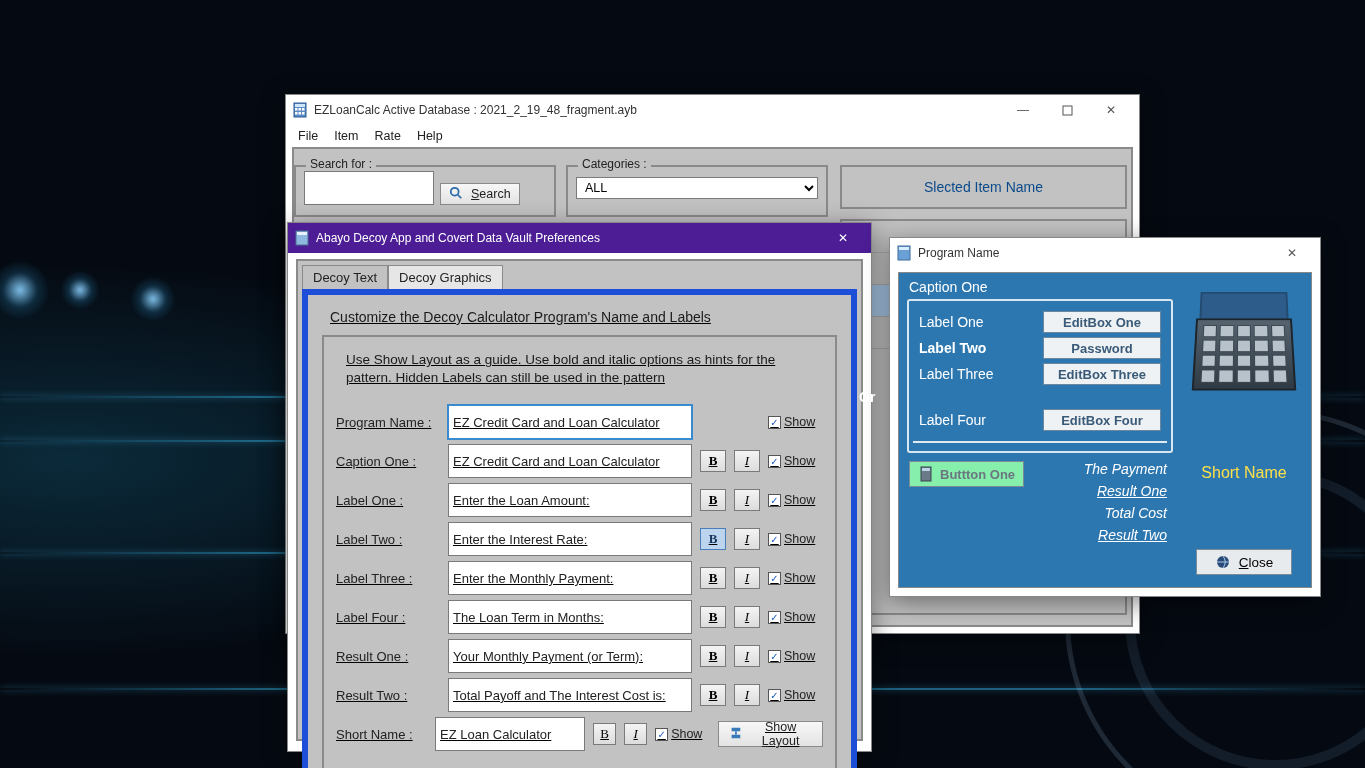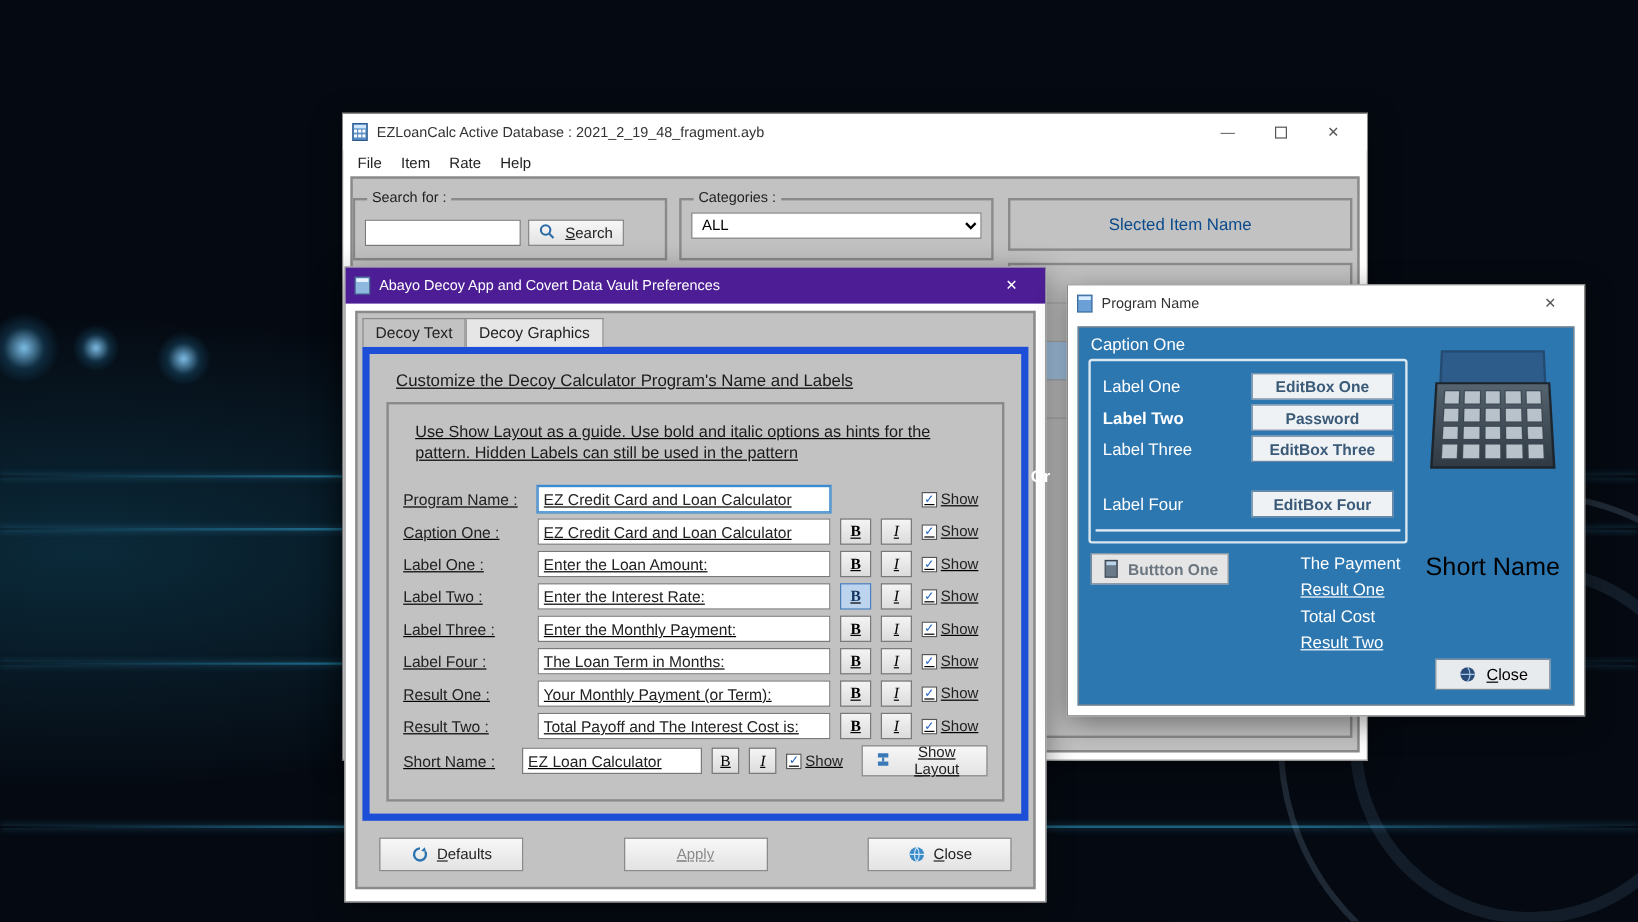--- a/index.html
+++ b/index.html
@@ -16,21 +16,21 @@
 .winbtns { margin-left:auto; display:flex; }
 .winbtn { width:44px; height:28px; display:flex; align-items:center; justify-content:center; font-size:12px; color:#555; }
 .menubar { height:22px; display:flex; align-items:center; gap:4px; padding:0 6px; font-size:12.5px; color:#222; }
 .menubar span { padding:2px 6px; }
 
 .frame { border:2px solid #8a8a8a; background:#c2c2c2; padding:6px; position:relative; }
 .inset-label { position:absolute; top:-10px; left:10px; background:#c2c2c2; padding:0 4px; font-size:12px; color:#222; }
 
 .btn { display:inline-flex; align-items:center; justify-content:center; gap:6px; background:linear-gradient(#f7f7f7,#e3e3e3); border:1px solid #8a8a8a; font-size:12.5px; color:#222; height:24px; padding:0 10px; cursor:pointer; }
 .btn.small { height:22px; padding:0 8px; }
-.txt { background:#fff; border:1px solid #7a7a7a; height:22px; font-size:13px; padding:1px 4px; color:#222; }
+.txt { background:#fff; border:1px solid #7a7a7a; height:34px; font-size:13px; padding:1px 4px; color:#222; }
 .sel { background:#fff; border:1px solid #7a7a7a; height:22px; font-size:12.5px; padding:0 4px; width:100%; }
 .chk { display:inline-flex; align-items:center; gap:3px; font-size:12.5px; color:#222; }
 .chk .box { width:13px; height:13px; border:1px solid #555; background:#fff; display:flex; align-items:center; justify-content:center; font-size:10px; color:#2060c0; }
 
 
 #w-main { left:285px; top:94px; width:855px; height:540px; }
 #w-main .client { position:absolute; left:6px; top:52px; right:6px; bottom:6px; }
 .search-panel { position:absolute; left:0; top:16px; width:262px; height:52px; }
 .cat-panel { position:absolute; left:272px; top:16px; width:262px; height:52px; }
 .item-panel { position:absolute; left:546px; top:16px; width:287px; }
@@ -64,30 +64,30 @@
 #w-prog .titlebar { background:#fff; }
 .prog-client { position:absolute; left:8px; top:34px; right:8px; bottom:8px; background:#2d77b0; border:1px solid #888; display:flex; }
 .prog-left { flex:0 0 282px; display:flex; flex-direction:column; }
 .prog-caption { color:#fff; font-size:14px; padding:6px 10px 4px 10px; }
 .prog-panel { margin:0 8px 0 8px; border:2px solid #d8e6ef; border-radius:3px; background:#2d77b0; padding:6px 8px 8px 8px; }
 .pl-row { display:flex; align-items:center; justify-content:space-between; margin:4px 2px; }
 .pl-row .pl-lab { color:#fff; font-size:14px; }
 .ebox { background:#eef2f5; border:1px solid #6a86a0; height:22px; width:118px; display:flex; align-items:center; justify-content:center; font-weight:bold; color:#3a5a78; font-size:13px; }
 .prog-or { color:#fff; font-weight:bold; text-align:center; font-size:14px; margin-left:-60px; }
 .prog-under { display:flex; align-items:flex-start; gap:10px; padding:8px 10px 0 10px; }
-.bbtn { background:#e5e5e5; border:1px solid #7a8a98; padding:4px 8px; display:flex; align-items:center; gap:6px; font-size:13px; font-weight:bold; color:#6b7680; }
-.prog-txtcol { margin-left:auto; display:flex; flex-direction:column; gap:6px; padding-right:4px; }
+.bbtn { background:#86efac; border:1px solid #7a8a98; padding:4px 8px; display:flex; align-items:center; gap:6px; font-size:13px; font-weight:bold; color:#6b7680; }
+.prog-txtcol { margin-left:auto; display:flex; flex-direction:column; align-items:flex-end; gap:6px; padding-right:4px;font-style:italic; }
 .prog-txtcol div { color:#fff; font-size:14px; }
 .prog-txtcol .lnk { text-decoration:underline; }
 .prog-right { flex:1; display:flex; flex-direction:column; align-items:center; justify-content:space-between; padding:14px 10px 12px 6px; }
 .calc-img { width:100px; height:110px; position:relative; }
 .calc-top { position:absolute; left:6px; top:4px; width:88px; height:30px; background:#2e5c8a; border:2px solid #234a70; transform: perspective(300px) rotateX(18deg); }
 .calc-body { position:absolute; left:0; top:26px; width:100px; height:80px; background:linear-gradient(#566470,#2f3a44); border:2px solid #1c242c; display:grid; grid-template-columns:repeat(5,1fr); grid-template-rows:repeat(4,1fr); gap:3px; padding:6px; transform: perspective(400px) rotateX(26deg); }
 .calc-body i { background:#b8c2ca; border:1px solid #3b454e; }
-.short-name { color:#000000; font-size:21px; }
+.short-name { color:#fde047; font-size:16px; }
 .close-btn { background:#e8ebee; border:1px solid #7a8a98; height:26px; width:96px; display:flex; align-items:center; justify-content:center; gap:8px; font-size:13.5px; }
 
 
 .ico { display:inline-block; width:16px; height:16px; }
 svg { display:block; }
 .underline { text-decoration:underline; }
 .mag { width:14px; height:14px; }
 </style>
 </head>
 <body>

